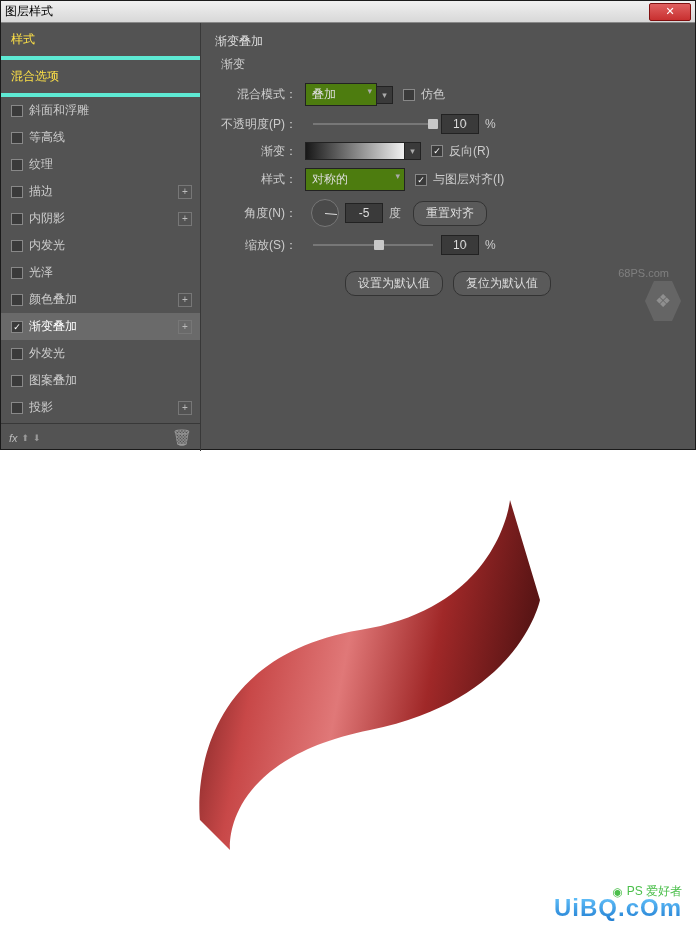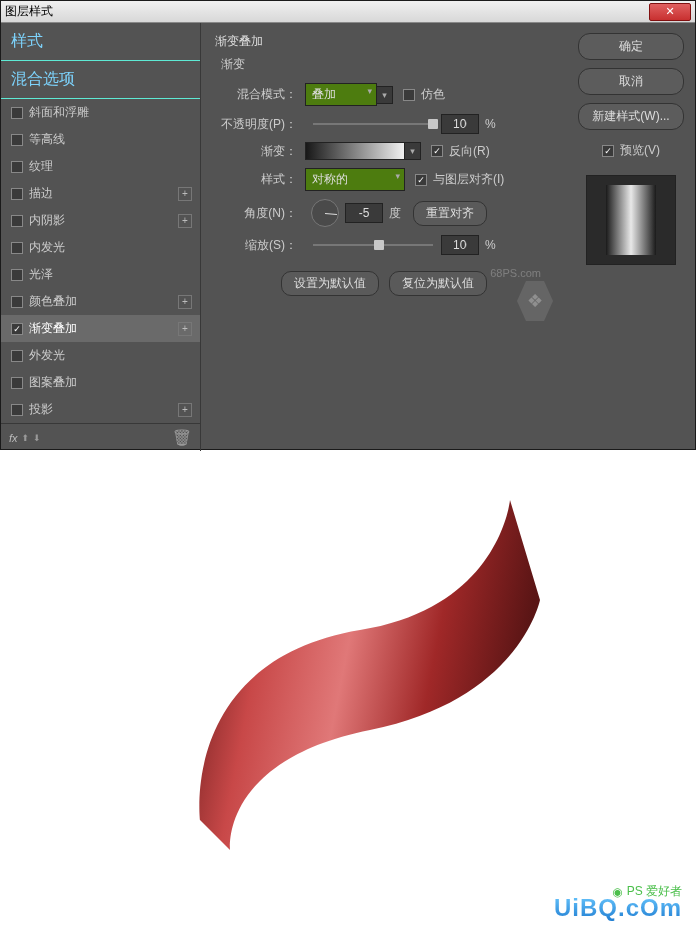--- a/index.html
+++ b/index.html
@@ -3,21 +3,21 @@
 <meta charset="utf-8">
 <style>
 * { box-sizing: border-box; margin: 0; padding: 0; font-family: "Microsoft YaHei", Arial, sans-serif; }
 body { background: #fff; width: 696px; height: 926px; position: relative; }
 .dialog { position: absolute; top: 0; left: 0; width: 696px; height: 450px; background: #535353; border: 1px solid #1a1a1a; }
 .titlebar { height: 22px; background: linear-gradient(#f0f0f0,#d8d8d8); display: flex; align-items: center; padding: 0 4px; border-bottom: 1px solid #888; }
 .titlebar-title { font-size: 12px; color: #000; flex: 1; }
 .close-btn { width: 42px; height: 18px; background: linear-gradient(#e06060,#c83030); border: 1px solid #801010; border-radius: 2px; display: flex; align-items: center; justify-content: center; color: #fff; font-size: 11px; cursor: pointer; }
 .dialog-body { display: flex; height: 428px; }
 .left-panel { width: 200px; border-right: 1px solid #383838; display: flex; flex-direction: column; }
-.panel-header { padding: 8px 10px; font-size: 16px; color: #7dd3fc; border-bottom: 1px solid #5eead4; }
+.panel-header { padding: 8px 10px; font-size: 12px; color: #fde047; border-bottom: 4px solid #5eead4; }
 .style-list { flex: 1; overflow: hidden; }
 .style-item { display: flex; align-items: center; padding: 5px 10px; font-size: 12px; color: #ccc; cursor: pointer; position: relative; }
 .style-item.selected { background: #6a6a6a; color: #fff; }
 .style-item.sub { }
 .checkbox { width: 12px; height: 12px; border: 1px solid #888; background: #3a3a3a; margin-right: 6px; display: inline-flex; align-items: center; justify-content: center; font-size: 9px; color: #fff; }
 .checkbox.checked::after { content: "✓"; }
 .plus-icon { position: absolute; right: 8px; width: 14px; height: 14px; border: 1px solid #777; display: flex; align-items: center; justify-content: center; font-size: 10px; color: #bbb; cursor: pointer; }
 .bottom-bar { height: 28px; border-top: 1px solid #383838; display: flex; align-items: center; padding: 0 8px; gap: 4px; }
 .fx-label { font-size: 11px; color: #bbb; font-style: italic; }
 .arrow { font-size: 9px; color: #999; cursor: pointer; }
@@ -192,32 +192,20 @@
         <span class="btn-small">设置为默认值</span>
         <span class="btn-small">复位为默认值</span>
       </div>
 
       <div class="wm-url">68PS.com</div>
       <div class="watermark">
         <div class="wm-hex">❖</div>
       </div>
     </div>
 
-    <div class="right-panel">
-      <div class="ps-btn">确定</div>
-      <div class="ps-btn">取消</div>
-      <div class="ps-btn">新建样式(W)...</div>
-      <label class="preview-check">
-          <span class="checkbox checked"></span>
-          <span>预览(V)</span>
-        </label>
-      <div class="preview-box">
-        <div class="preview-grad"></div>
-      </div>
-    </div>
   </div>
 </div>
 
 <div class="ribbon-area">
   <div class="ribbon">
     <svg viewBox="0 0 400 380">
       <defs>
         <linearGradient id="rg" x1="0%" y1="0%" x2="100%" y2="20%">
           <stop offset="0%" stop-color="#5a1515"></stop>
           <stop offset="25%" stop-color="#c84848"></stop>

